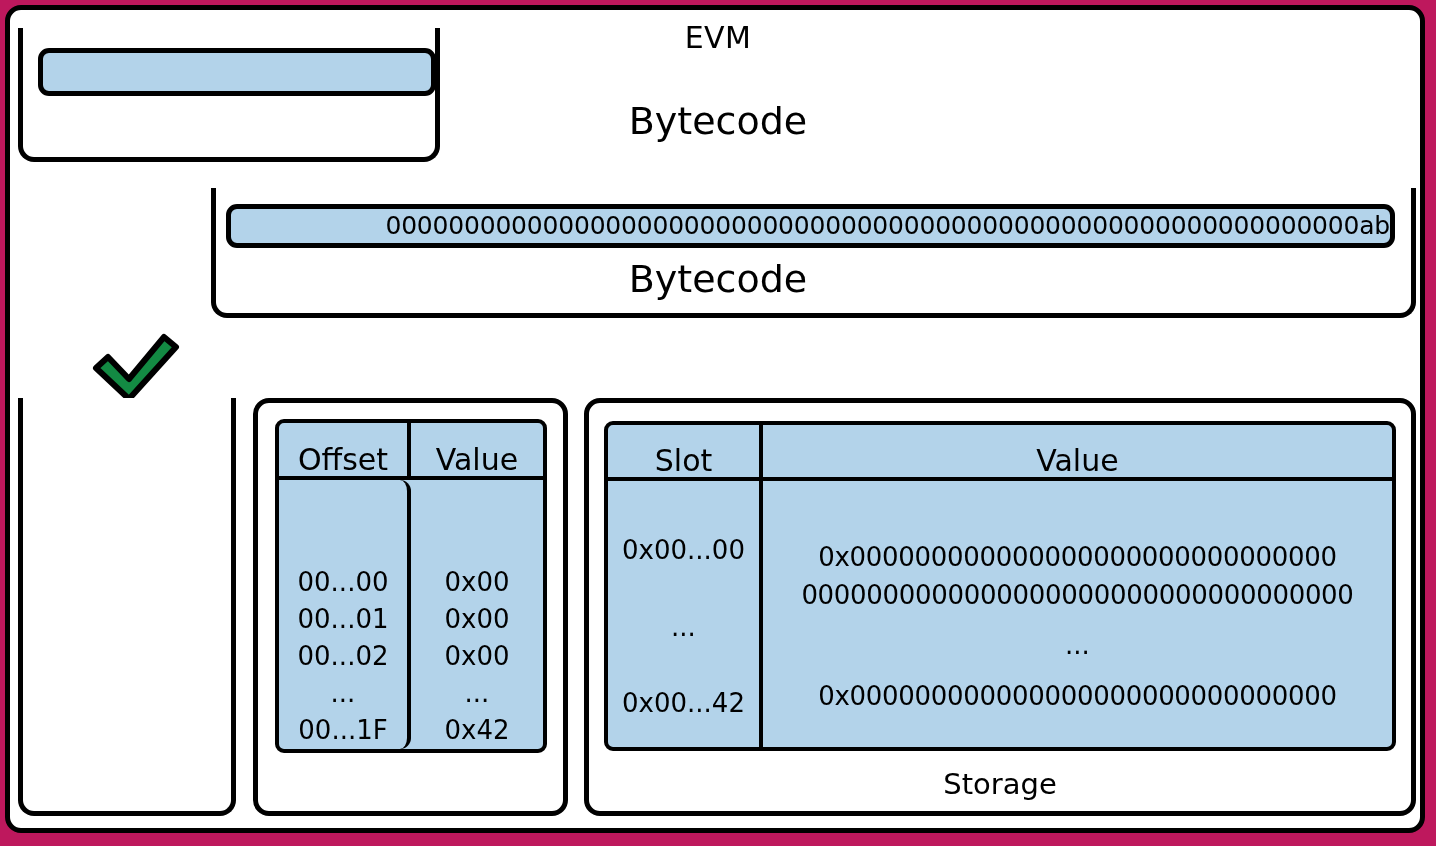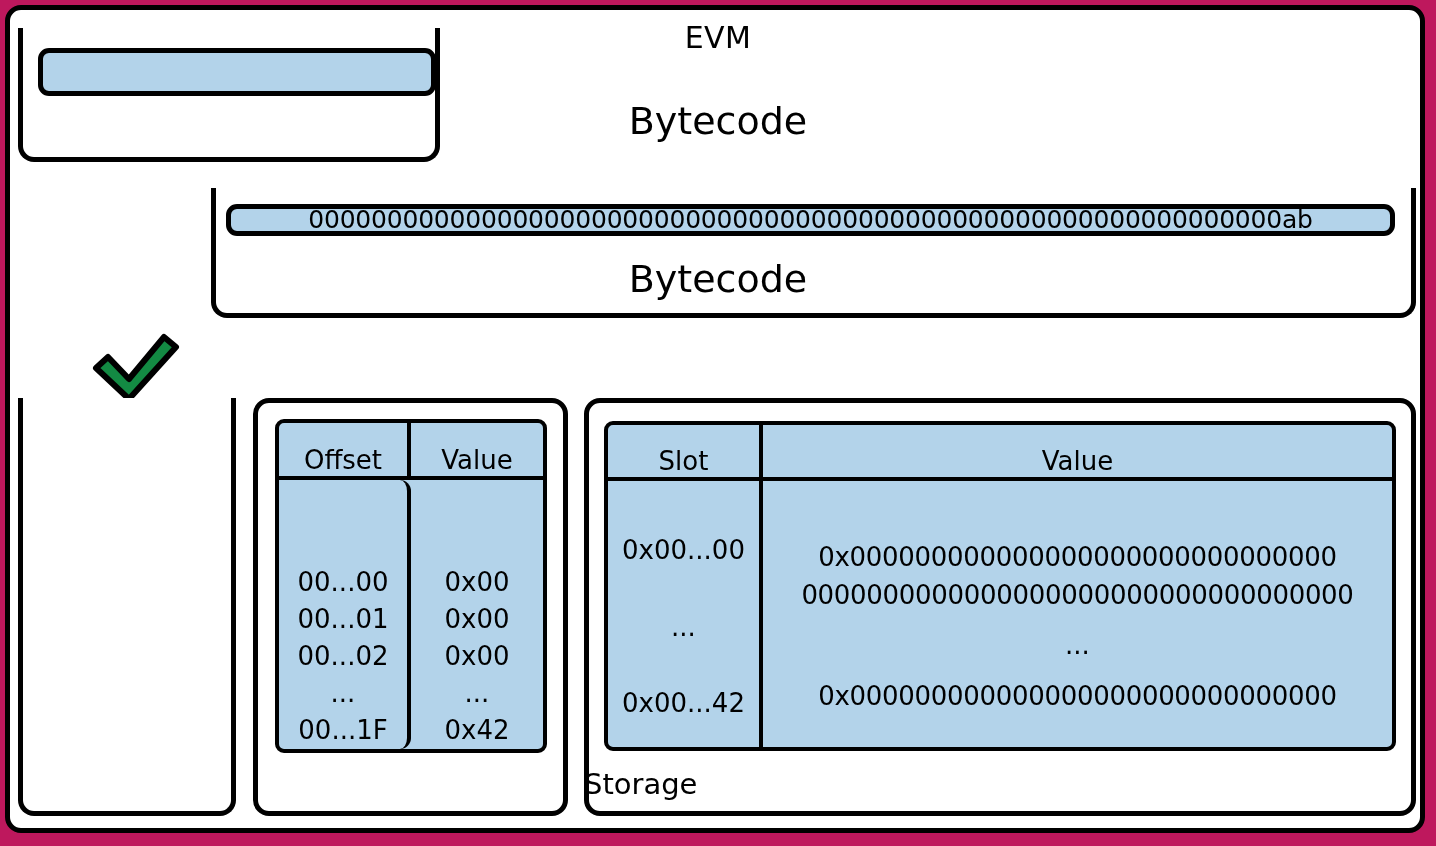--- a/index.html
+++ b/index.html
@@ -92,24 +92,24 @@
   #calldata-box {
     left: 211px;
     top: 188px;
     width: 1205px;
     height: 130px;
   }
   #calldata-bar {
     left: 226px;
     top: 204px;
     width: 1169px;
-    height: 32px;
-    display: flex;
-    align-items: center;
-    justify-content: center;
+    height: 44px;
+    display: flex;
+    align-items: center;
+    justify-content: flex-end;
     overflow: hidden;
   }
   #calldata-bar .hexstring {
     font-size: 25px;
     line-height: 28px;
     letter-spacing: -0.2px;
     white-space: nowrap;
   }
   #calldata-label {
     top: 262px;
@@ -191,21 +191,21 @@
     display: flex;
     align-items: center;
     justify-content: center;
   }
   .mcol-left.body, .mcol-right.body {
     align-items: flex-end;
     padding-top: 25px;
     border-radius: 11px;
   }
   .th-text {
-    font-size: 26px;
+    font-size: 30px;
     line-height: 30px;
     margin-top: 20px;
   }
   .cellstack {
     display: flex;
     flex-direction: column;
     align-items: center;
     gap: 0px;
   }
   .cellstack span {
@@ -225,20 +225,21 @@
     box-sizing: border-box;
     border: 5px solid #000000;
     border-radius: 16px;
     background: #ffffff;
   }
   #storage-label {
     position: absolute;
     left: 584px;
     top: 767px;
     width: 832px;
+    text-align: center;
     font-size: 29px;
     line-height: 34px;
   }
   #storage-table {
     position: absolute;
     left: 604px;
     top: 421px;
     width: 792px;
     height: 330px;
     box-sizing: border-box;

